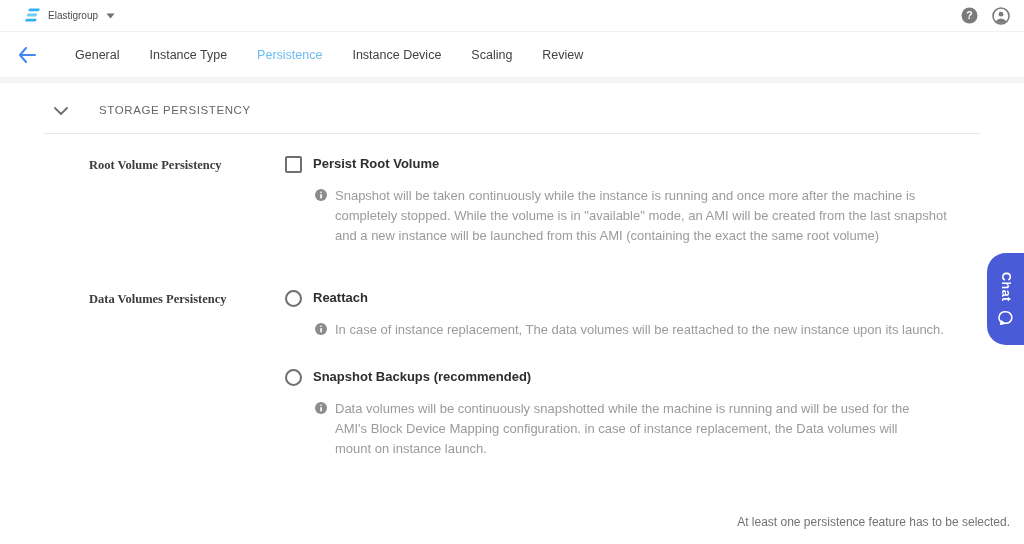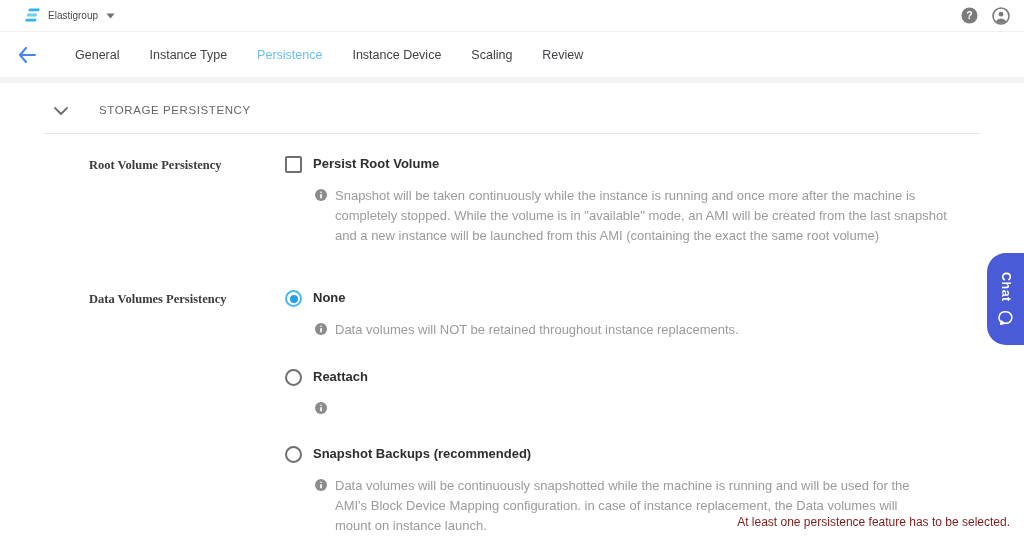--- a/index.html
+++ b/index.html
@@ -48,21 +48,21 @@
   .info-line { display:flex; align-items:flex-start; gap:8px; margin-top:13px; margin-left:30px; }
   .info-text { font-size:13px; color:#9b9b9b; line-height:1.55; }
   .w610 { max-width:612px; }
   .w600 { max-width:600px; }
   .w560 { max-width:660px; }
   .info-dot { flex-shrink:0; margin-top:1px; }
 
   .gap-lg { margin-top:44px; }
   .opt-group + .opt-group { margin-top:28px; }
 
-  .warning { position:fixed; right:14px; top:515px; font-size:12px; color:#7f1d1d; }
+  .warning { position:fixed; right:14px; top:515px; font-size:12px; color:#737373; }
 
   
   .chat-tab { position:fixed; right:0; top:253px; width:37px; height:92px;
     background:#4a5bd7; border-radius:19px 0 0 19px; cursor:pointer;
     display:flex; flex-direction:column; align-items:center; justify-content:center; gap:8px; }
   .chat-label { writing-mode:vertical-rl; color:#fff; font-size:12.5px; font-weight:bold;
     letter-spacing:.5px; }
 </style>
 </head>
 <body>
@@ -146,50 +146,35 @@
         </span>
         <span class="info-text w610">Snapshot will be taken continuously while the instance is running and once more after the machine is completely stopped. While the volume is in "available" mode, an AMI will be created from the last snapshot and a new instance will be launched from this AMI (containing the exact the same root volume)</span>
       </div>
     </div>
   </div>
 
   <div class="form-row gap-lg">
     <div class="form-label">Data Volumes Persistency</div>
     <div class="controls">
 
+
       <div class="opt-group">
         <div class="opt-line">
-          <span class="radio selected"></span>
-          <span class="opt-label">None</span>
+          <span class="radio"></span>
+          <span class="opt-label">Reattach</span>
         </div>
         <div class="info-line">
           <span class="info-dot">
             <svg width="12" height="12" viewBox="0 0 12 12">
                 <circle cx="6" cy="6" r="6" fill="#8c8c8c"></circle>
                 <rect x="5.2" y="2.4" width="1.7" height="1.7" rx="0.8" fill="#fff"></rect>
                 <rect x="5.2" y="5" width="1.7" height="4.6" rx="0.8" fill="#fff"></rect>
               </svg>
           </span>
-          <span class="info-text">Data volumes will NOT be retained throughout instance replacements.</span>
-        </div>
-      </div>
-
-      <div class="opt-group">
-        <div class="opt-line">
-          <span class="radio"></span>
-          <span class="opt-label">Reattach</span>
-        </div>
-        <div class="info-line">
-          <span class="info-dot">
-            <svg width="12" height="12" viewBox="0 0 12 12">
-                <circle cx="6" cy="6" r="6" fill="#8c8c8c"></circle>
-                <rect x="5.2" y="2.4" width="1.7" height="1.7" rx="0.8" fill="#fff"></rect>
-                <rect x="5.2" y="5" width="1.7" height="4.6" rx="0.8" fill="#fff"></rect>
-              </svg>
-          </span>
+          <span class="info-text w560">In case of instance replacement, The data volumes will be reattached to the new instance upon its launch.</span>
         </div>
       </div>
 
       <div class="opt-group">
         <div class="opt-line">
           <span class="radio"></span>
           <span class="opt-label">Snapshot Backups (recommended)</span>
         </div>
         <div class="info-line">
           <span class="info-dot">

